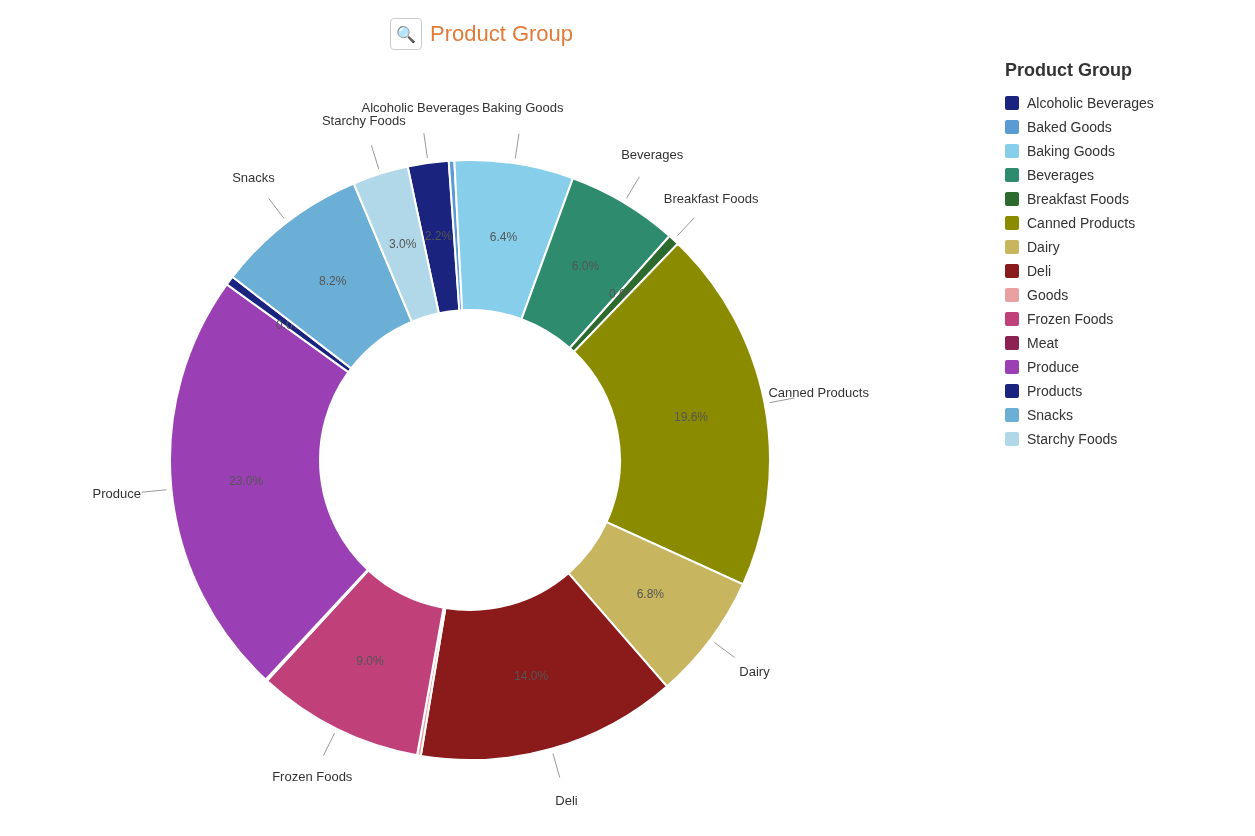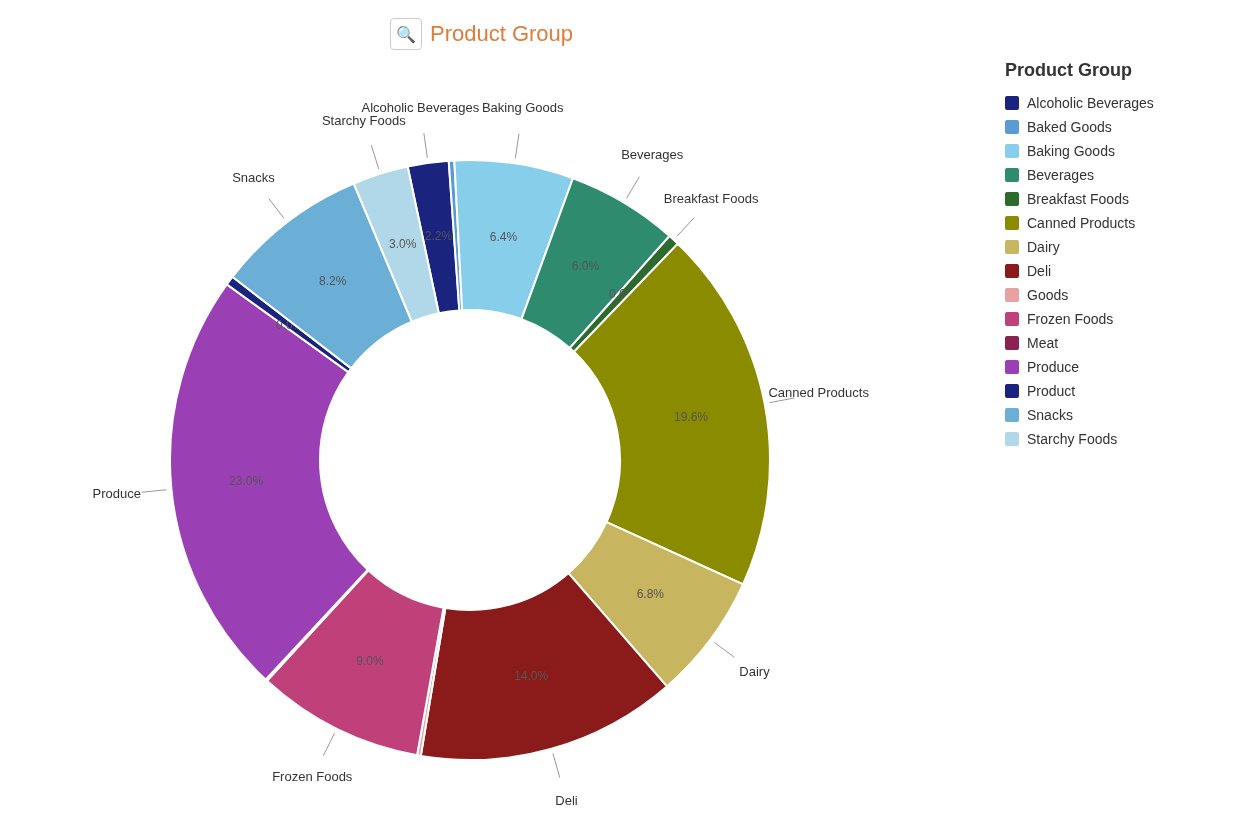--- a/index.html
+++ b/index.html
@@ -187,21 +187,21 @@
       <div class="legend-item">
     <div class="legend-color" style="background:#8b2252"></div>
     <span>Meat</span>
   </div>
       <div class="legend-item">
     <div class="legend-color" style="background:#9b3fb5"></div>
     <span>Produce</span>
   </div>
       <div class="legend-item">
     <div class="legend-color" style="background:#1a237e"></div>
-    <span>Product</span>
+    <span>Products</span>
   </div>
       <div class="legend-item">
     <div class="legend-color" style="background:#6baed6"></div>
     <span>Snacks</span>
   </div>
       <div class="legend-item">
     <div class="legend-color" style="background:#b0d8e8"></div>
     <span>Starchy Foods</span>
   </div>
     </div>

